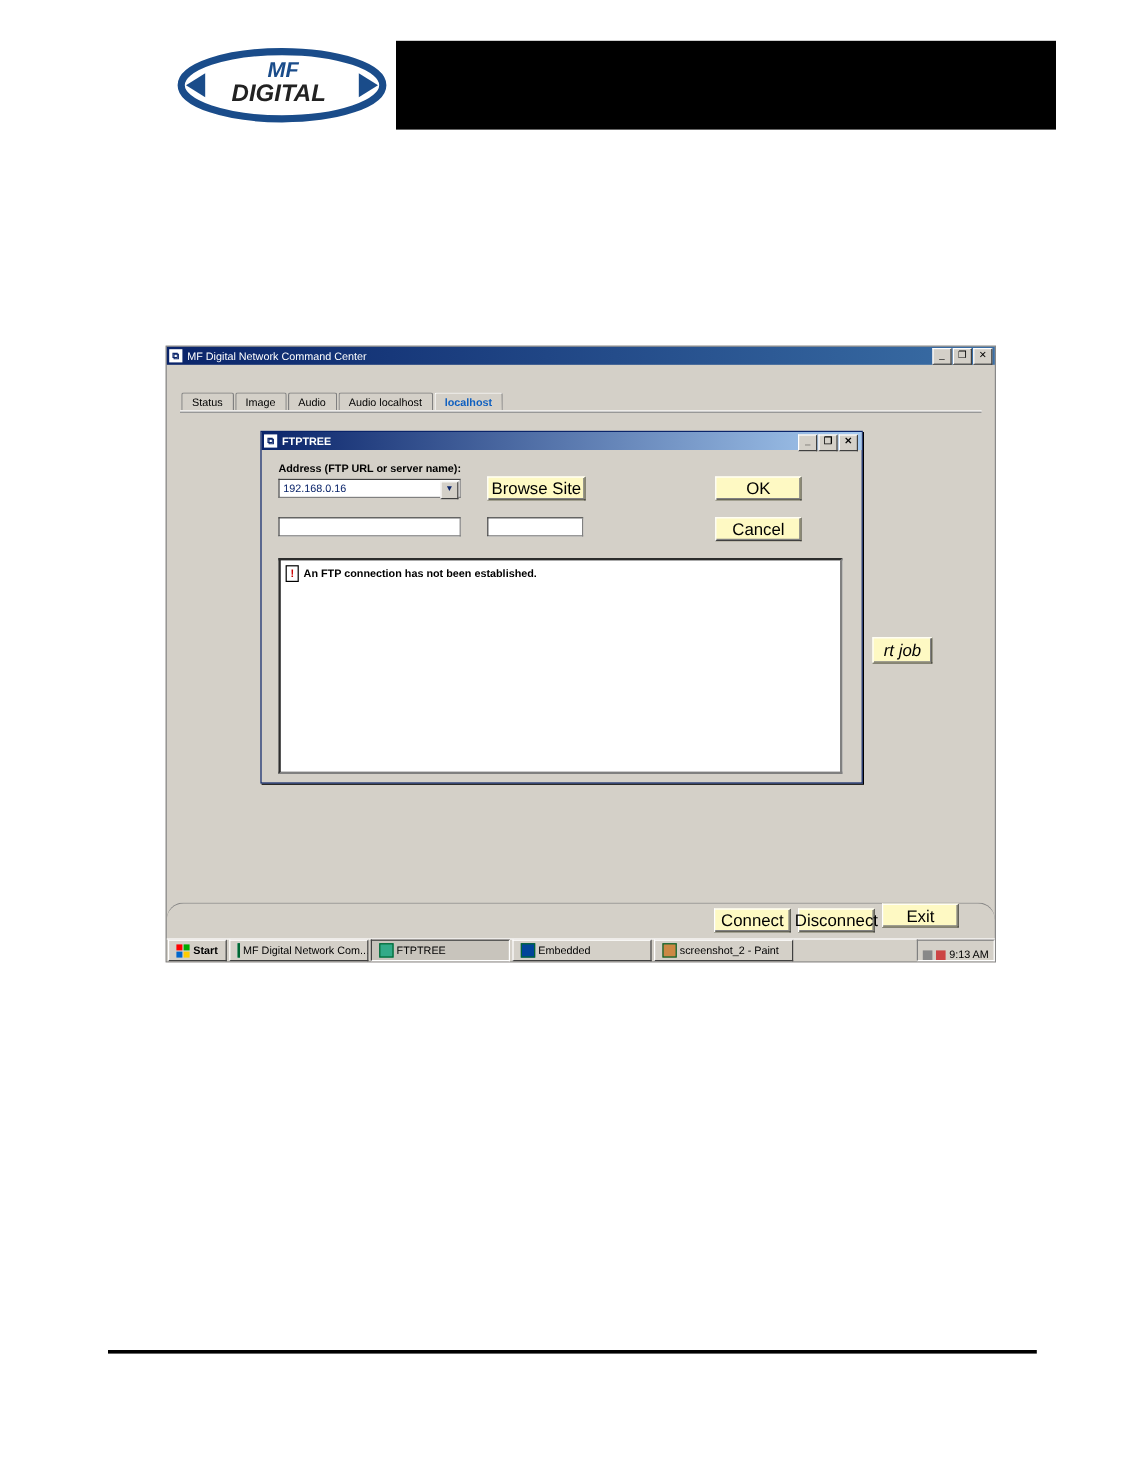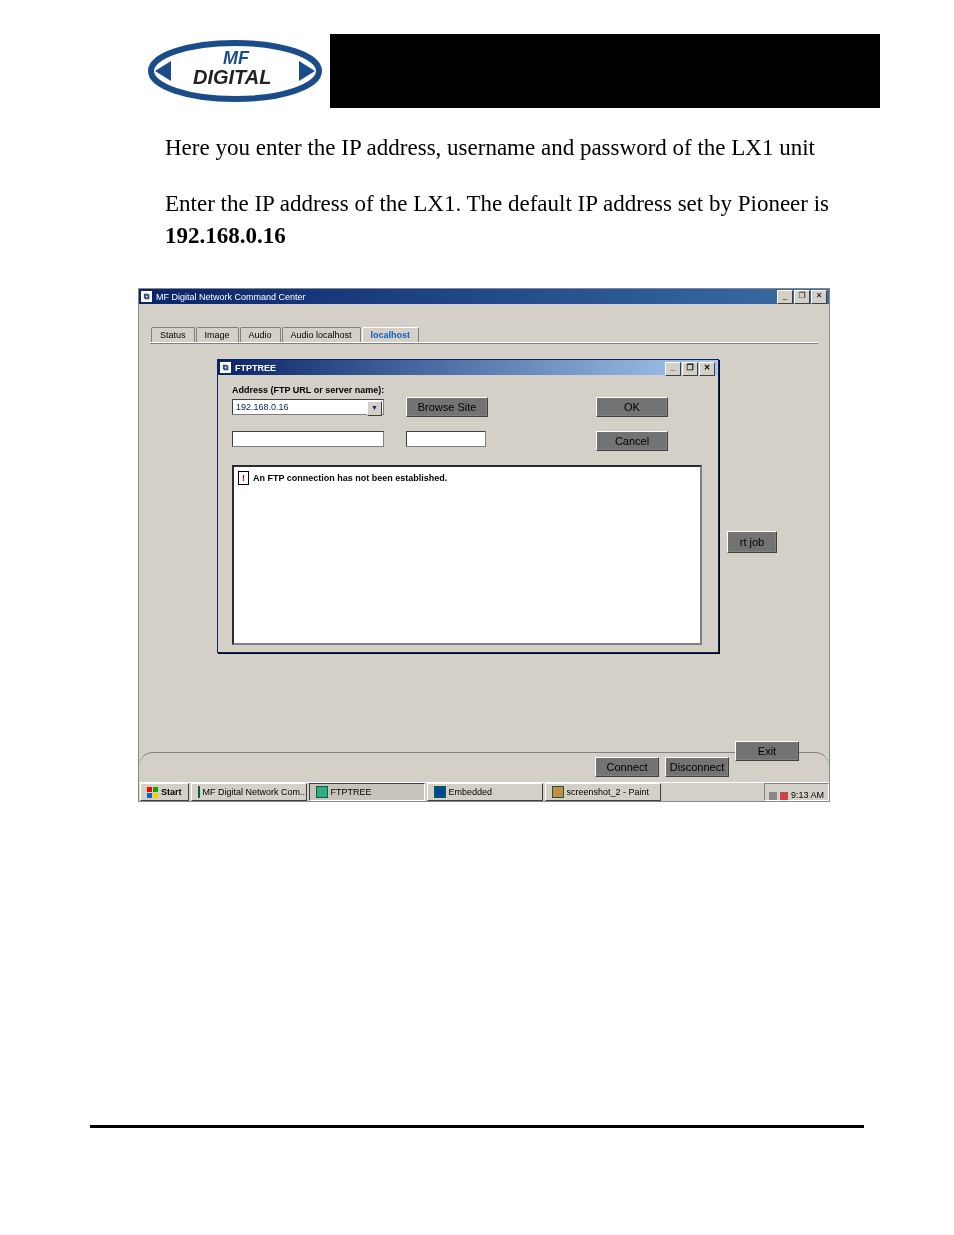--- a/index.html
+++ b/index.html
@@ -141,55 +141,55 @@
     border-top-color:#404040; border-left-color:#404040;
     display:flex; align-items:center; padding:0 3px; box-sizing:border-box;
     color:#0a246a; font-size:9px;
   }
   .fld-addr .dd {
     position:absolute; right:1px; top:1px; width:13px; height:13px;
     background:#d4d0c8; border:1px solid #fff; border-right-color:#404040; border-bottom-color:#404040;
     font-size:7px; text-align:center; line-height:11px;
   }
   .btn-3d {
-    background:#737373;
+    background:#fef9c3;
     border:1px solid #fff;
     border-right-color:#404040; border-bottom-color:#404040;
     box-shadow: inset -1px -1px 0 #808080;
-    font-size:11px; text-align:center;
+    font-size:14px; text-align:center;
     display:flex; align-items:center; justify-content:center;
   }
   .btn-browse { position:absolute; left:188px; top:22px; width:80px; height:18px; }
   .btn-ok     { position:absolute; left:378px; top:22px; width:70px; height:18px;text-align:center; }
   .btn-cancel { position:absolute; left:378px; top:56px; width:70px; height:18px; }
   .fld-user   { position:absolute; left:14px; top:56px; width:152px; height:16px; background:#fff; border:1px solid #808080; border-top-color:#404040; border-left-color:#404040; box-sizing:border-box;}
   .fld-pass   { position:absolute; left:188px; top:56px; width:80px; height:16px; background:#fff; border:1px solid #808080; border-top-color:#404040; border-left-color:#404040; box-sizing:border-box;}
 
   .tree-box {
     position:absolute; left:14px; top:90px; width:470px; height:180px;
     background:#fff; border:2px inset #808080;
     box-sizing:border-box; padding:4px; font-size:9px;
   }
   .tree-item { display:flex; align-items:center; }
   .excl { width:9px; height:12px; display:inline-flex; align-items:center; justify-content:center; border:1px solid #000; color:#c00; font-weight:bold; font-size:9px; margin-right:4px; background:#fff;}
   .tree-text { font-weight:bold; }
 
   .partial-btn {
-    position:absolute; left:588px; top:242px; width:48px; height:20px;
+    position:absolute; left:588px; top:242px; width:48px; height:20px;font-style:italic;
   }
 
   .bottom-buttons {
     position:absolute; left:0; right:0; bottom:20px;
     border-top:1px solid #808080;
     height:28px;
     border-radius:14px;
   }
   .btn-connect    { position:absolute; right:170px; bottom:4px; width:62px; height:18px; }
   .btn-disconnect { position:absolute; right:100px; bottom:4px; width:62px; height:18px; }
-  .btn-exit       { position:absolute; right:30px;  bottom:20px; width:62px; height:18px; }
+  .btn-exit       { position:absolute; right:30px;  bottom:8px; width:62px; height:18px; }
 
   .taskbar {
     position:absolute; left:0; right:0; bottom:0; height:18px;
     background:#d4d0c8; border-top:1px solid #fff;
     display:flex; align-items:center; font-size:9px;
   }
   .start-btn {
     height:16px; padding:0 6px; margin-left:1px;
     background:#d4d0c8; border:1px solid #fff;
     border-right-color:#404040; border-bottom-color:#404040;
@@ -235,26 +235,20 @@
   <div class="logo-wrap">
     <svg class="logo-svg" viewBox="0 0 180 74">
       <ellipse cx="90" cy="37" rx="84" ry="28" fill="none" stroke="#1a4c8a" stroke-width="6"></ellipse>
       <polygon points="10,37 26,27 26,47" fill="#1a4c8a"></polygon>
       <polygon points="170,37 154,27 154,47" fill="#1a4c8a"></polygon>
       <text x="78" y="30" font-family="Arial Black,Arial" font-size="18" fill="#1a4c8a" font-style="italic" font-weight="900" text-anchor="start">MF</text>
       <text x="48" y="50" font-family="Arial Black,Arial" font-size="20" fill="#222" font-style="italic" font-weight="900">DIGITAL</text>
     </svg>
   </div>
 
-  <div class="content">
-    <p>Here you enter the IP address, username and password of the LX1 unit</p>
-    <p>
-      <span>Enter the IP address of the LX1.  The default IP address set by Pioneer is </span><span class="bold">192.168.0.16</span>
-    </p>
-  </div>
 
   <div class="screenshot">
     <div class="outer-title">
       <span class="icon-box">⧉</span>
       <span>MF Digital Network Command Center</span>
       <div class="win-ctrls-outer">
         <div class="win-btn">_</div>
         <div class="win-btn">❐</div>
         <div class="win-btn">✕</div>
       </div>

